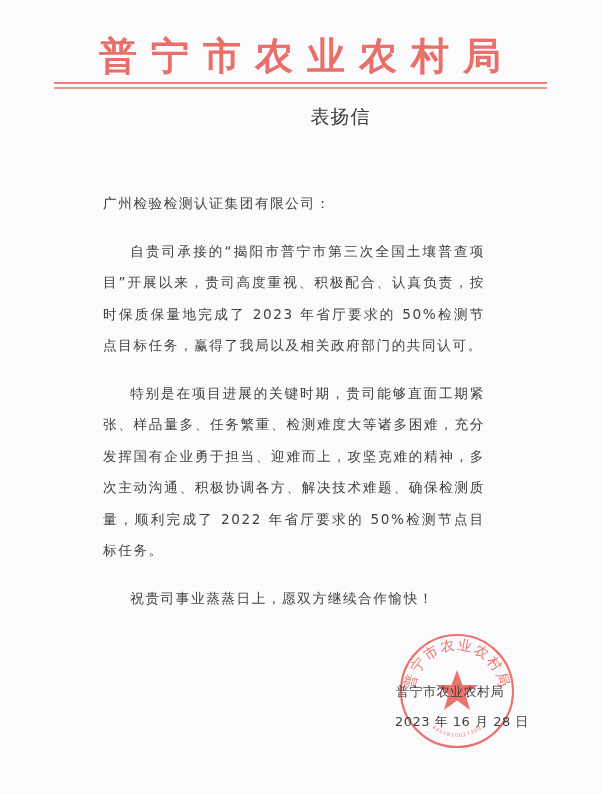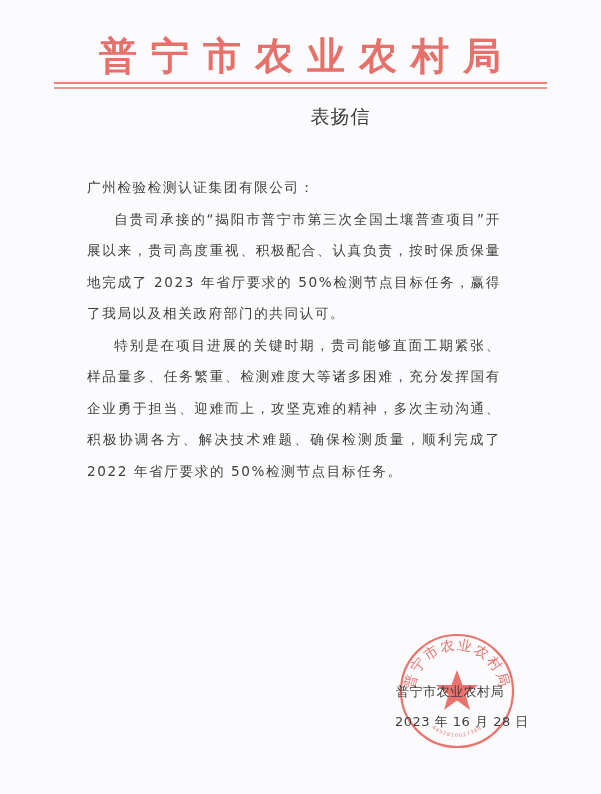--- a/index.html
+++ b/index.html
@@ -20,21 +20,21 @@
   .rule-thin { position:absolute; left:54px; width:493px; top:87px; height:2px; background:#f29490; }
   .doc-title {
     position:absolute; left:0; width:601px; top:104px; text-align:center;
     font-family:"DejaVu Sans", sans-serif; font-size:19px; color:#3c3c3c; letter-spacing:1px;margin-left:40px;
   }
   .body-text {
     position:absolute; left:87px; width:414px; top:172px;
     font-family:"DejaVu Sans", sans-serif; font-size:13.6px; color:#3f3f3f;
     line-height:31.5px; letter-spacing:1.6px; text-align:justify;
   }
-  .body-text p { margin:0; }
+  .body-text p { margin:16px; }
   .salutation { margin-bottom:0; }
   .para { text-indent:2em; }
   .sign {
     position:absolute; left:396px; top:683px; width:130px;
     font-family:"DejaVu Sans", sans-serif; font-size:13px; color:#3f3f3f; letter-spacing:0.5px;
     z-index:3;
   }
   .sign-date { position:absolute; left:395px; top:713px; font-family:"DejaVu Sans", sans-serif; font-size:13px; color:#3f3f3f; letter-spacing:0.5px; z-index:3; }
   .stamp { position:absolute; left:398px; top:632px; width:118px; height:118px; z-index:2; }
 </style>
@@ -45,20 +45,21 @@
   <div class="masthead">普宁市农业农村局</div>
   <div class="rule-thick"></div>
   <div class="rule-thin"></div>
 
   <div class="doc-title">表扬信</div>
 
   <div class="body-text">
     <p class="salutation">广州检验检测认证集团有限公司：</p>
     <p class="para">自贵司承接的“揭阳市普宁市第三次全国土壤普查项目”开展以来，贵司高度重视、积极配合、认真负责，按时保质保量地完成了 2023 年省厅要求的 50%检测节点目标任务，赢得了我局以及相关政府部门的共同认可。</p>
     <p class="para">特别是在项目进展的关键时期，贵司能够直面工期紧张、样品量多、任务繁重、检测难度大等诸多困难，充分发挥国有企业勇于担当、迎难而上，攻坚克难的精神，多次主动沟通、积极协调各方、解决技术难题、确保检测质量，顺利完成了 2022 年省厅要求的 50%检测节点目标任务。</p>
+    <p class="para">祝贵司事业蒸蒸日上，愿双方继续合作愉快！</p>
   </div>
 
   <svg class="stamp" viewBox="0 0 118 118">
     <circle cx="59" cy="59" r="56" fill="none" stroke="#e65a55" stroke-width="2.2" opacity="0.85"></circle>
     <defs>
       <path id="arcTop" d="M 17 70 A 43 43 0 1 1 101 70"></path>
       <path id="arcBot" d="M 25 86 A 40 40 0 0 0 93 86"></path>
     </defs>
     <text font-family="DejaVu Sans, sans-serif" font-size="14" fill="#e65a55" opacity="0.85" letter-spacing="2">
       <textPath href="#arcTop" startOffset="50%" text-anchor="middle">普宁市农业农村局</textPath>

